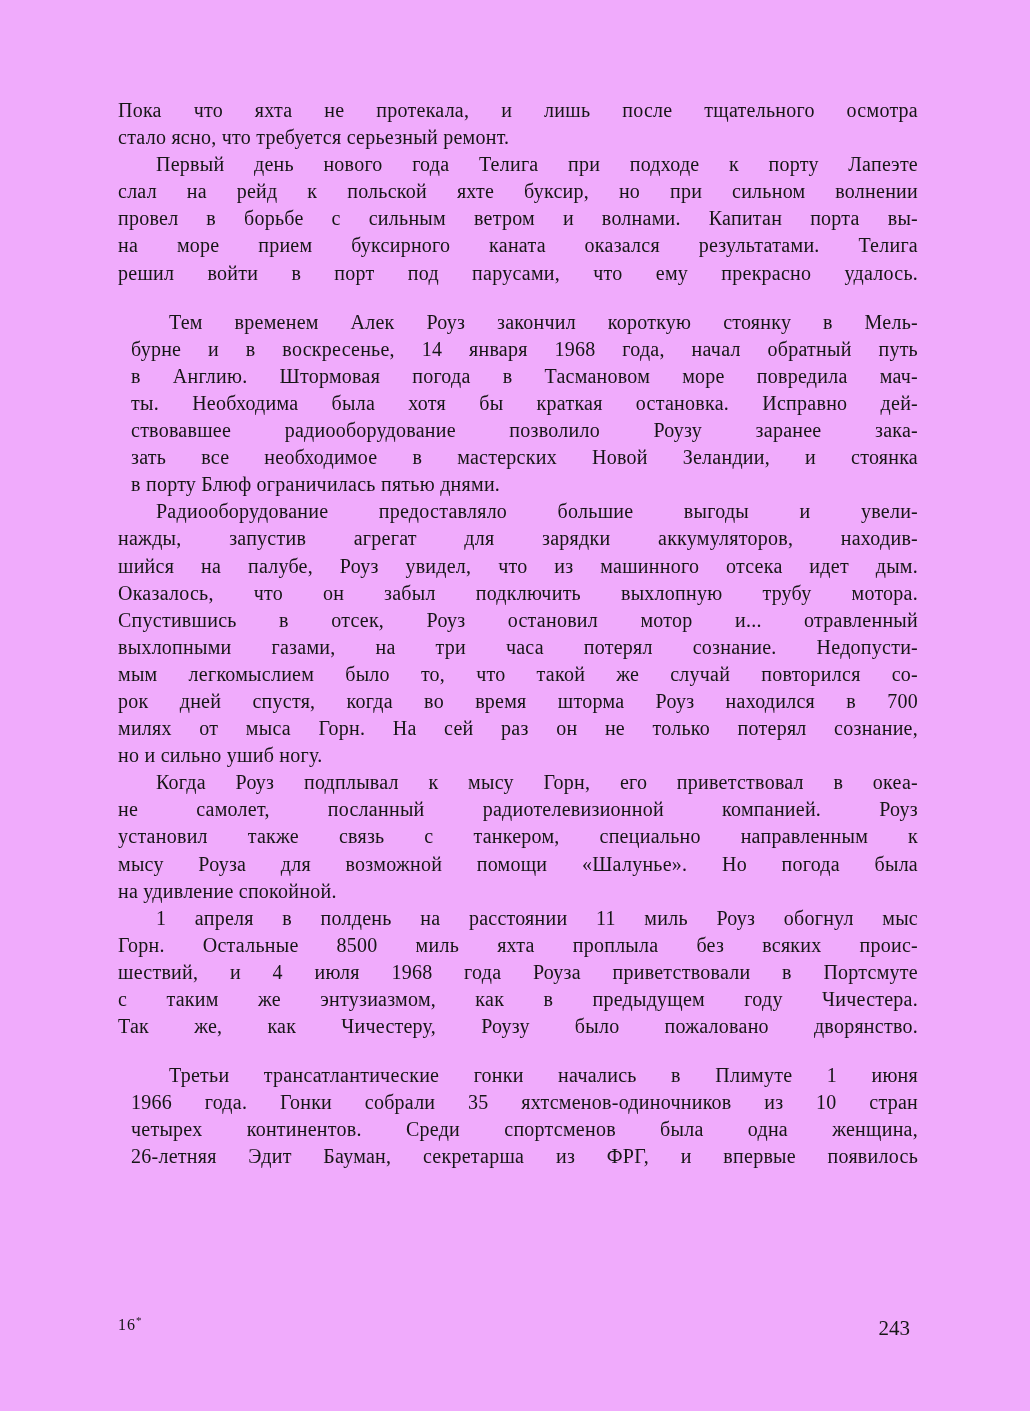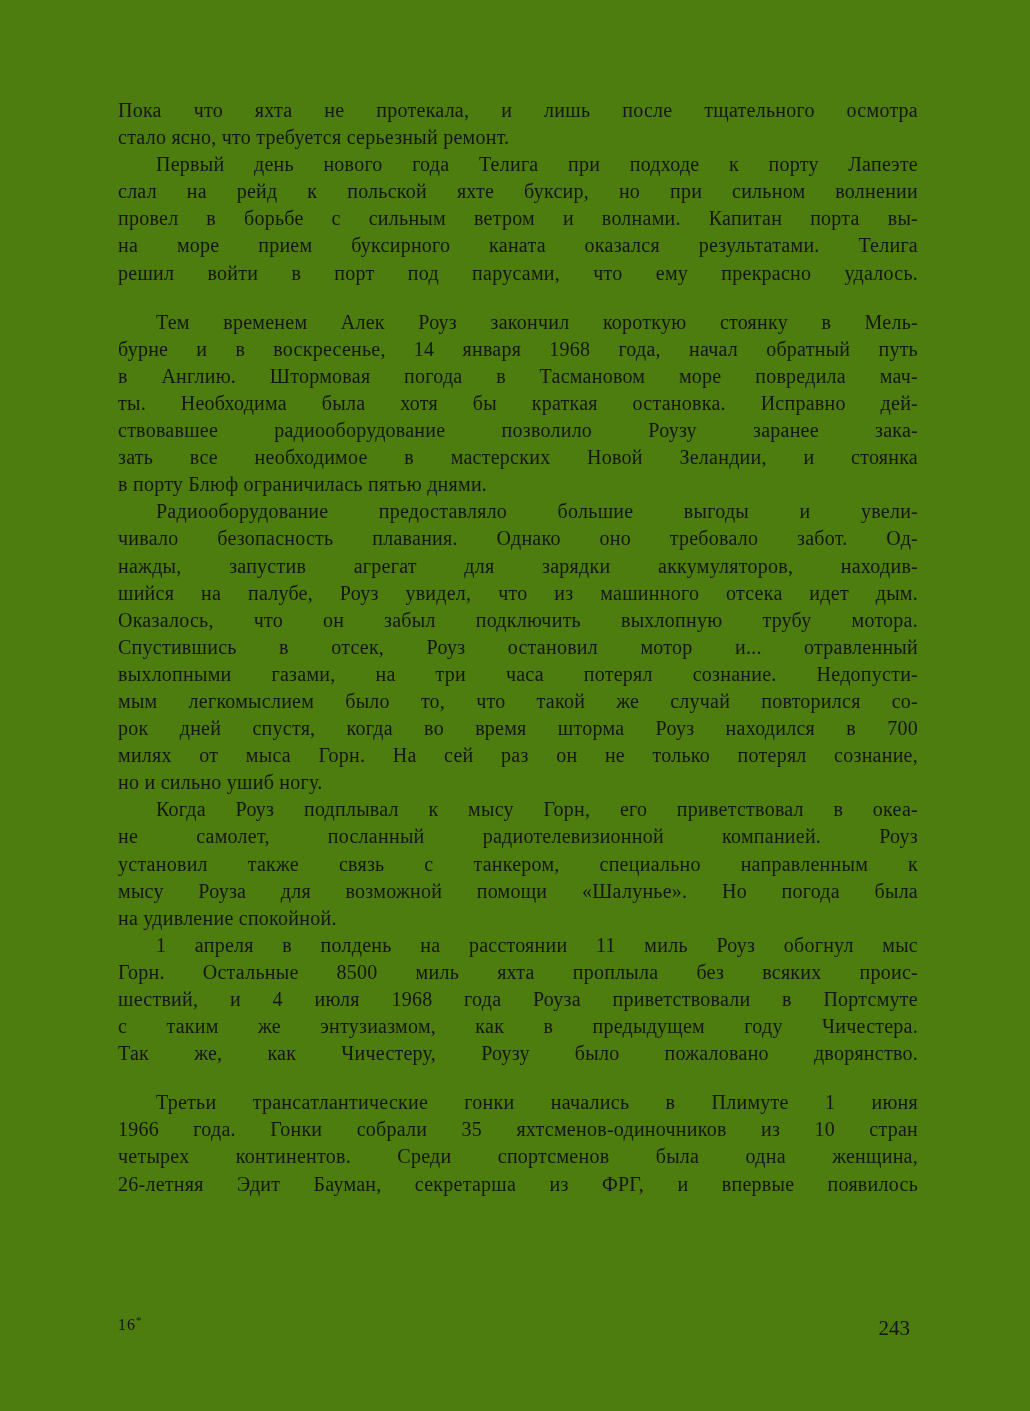--- a/index.html
+++ b/index.html
@@ -5,32 +5,32 @@
   html, body { margin: 0; padding: 0; }
   body {
     width: 1030px; height: 1411px;
     background: #fbfbf8;
     font-family: "Liberation Serif", "DejaVu Serif", serif;
     color: #161616;
   }
   .page {
     position: relative;
     width: 1030px; height: 1411px;
-    background: #4d7c0f;
+    background: #f0abfc;
     overflow: hidden;
   }
   .text-block {
     position: absolute;
     left: 118px; top: 97px; width: 800px;
     font-size: 20px;
     line-height: 27.1px;
     letter-spacing: 0.25px;
   }
   .para { margin: 0; padding: 0; }
-  .para.gap-before { margin-top: 22px; }
+  .para.gap-before { margin-top: 22px; margin-left: 13px; }
   .line {
     display: block;
     text-align: justify;
     text-align-last: justify;
   }
   .line.short { text-align-last: left; }
   .para.indent > .line:first-child { text-indent: 38px; }
   .footer {
     position: absolute;
     left: 118px; top: 1308px; width: 800px;
@@ -71,21 +71,20 @@
       <span class="line">бурне и в воскресенье, 14 января 1968 года, начал обратный путь</span>
       <span class="line">в Англию. Штормовая погода в Тасмановом море повредила мач-</span>
       <span class="line">ты. Необходима была хотя бы краткая остановка. Исправно дей-</span>
       <span class="line">ствовавшее радиооборудование позволило Роузу заранее зака-</span>
       <span class="line">зать все необходимое в мастерских Новой Зеландии, и стоянка</span>
       <span class="line short">в порту Блюф ограничилась пятью днями.</span>
     </p>
 
     <p class="para indent">
       <span class="line">Радиооборудование предоставляло большие выгоды и увели-</span>
-      <span class="line">чивало безопасность плавания. Однако оно требовало забот. Од-</span>
       <span class="line">нажды, запустив агрегат для зарядки аккумуляторов, находив-</span>
       <span class="line">шийся на палубе, Роуз увидел, что из машинного отсека идет дым.</span>
       <span class="line">Оказалось, что он забыл подключить выхлопную трубу мотора.</span>
       <span class="line">Спустившись в отсек, Роуз остановил мотор и... отравленный</span>
       <span class="line">выхлопными газами, на три часа потерял сознание. Недопусти-</span>
       <span class="line">мым легкомыслием было то, что такой же случай повторился со-</span>
       <span class="line">рок дней спустя, когда во время шторма Роуз находился в 700</span>
       <span class="line">милях от мыса Горн. На сей раз он не только потерял сознание,</span>
       <span class="line short">но и сильно ушиб ногу.</span>
     </p>

